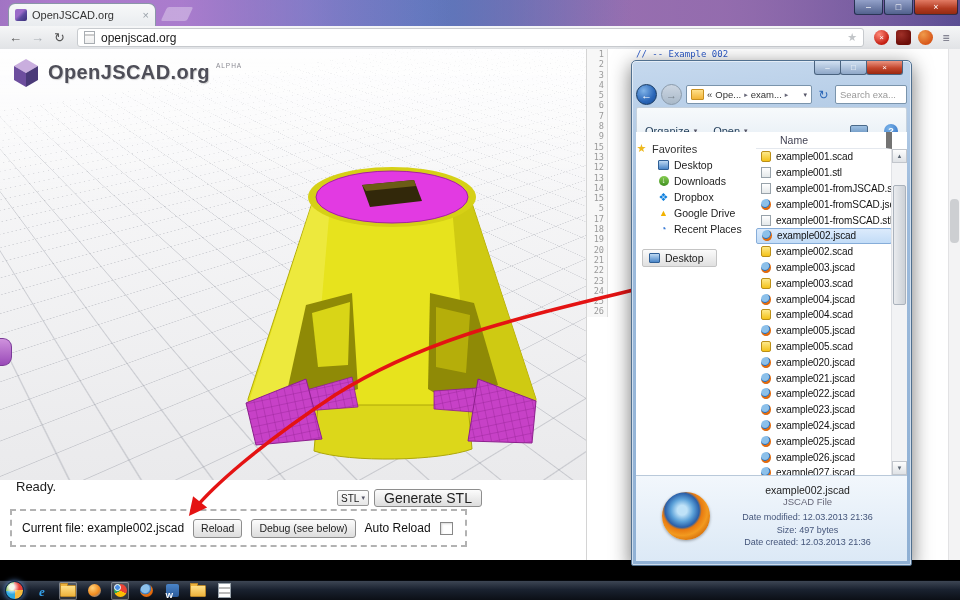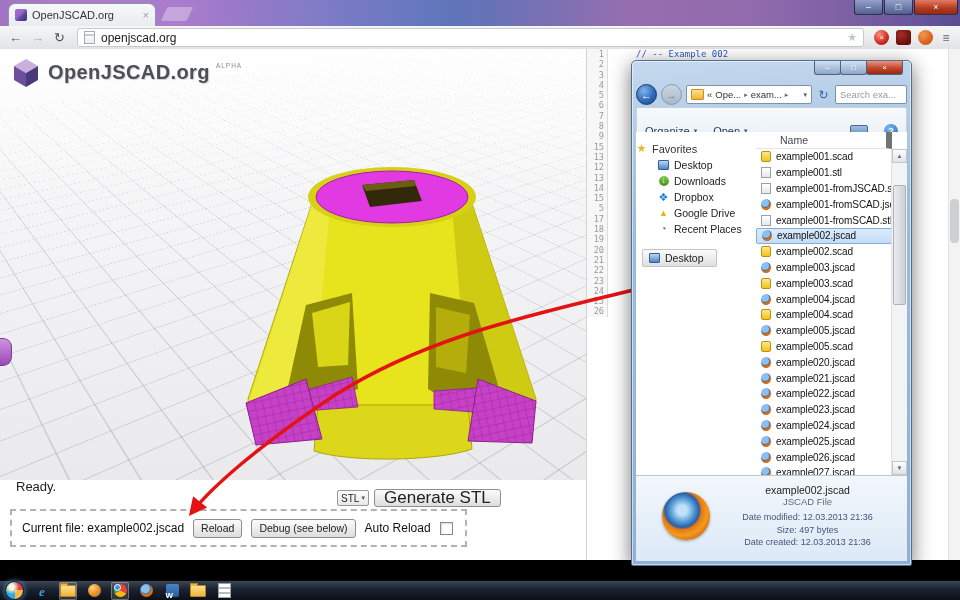--- a/index.html
+++ b/index.html
@@ -83,21 +83,21 @@
   .ed-thumb{position:absolute;left:1px;right:1px;top:150px;height:44px;background:#cdcfd2;border-radius:4px;}
 
   
   .status{position:absolute;left:16px;top:430px;font-size:13px;color:#222;}
   .stl-select{position:absolute;left:337px;top:441px;width:32px;height:16px;box-sizing:border-box;
     border:1px solid #979797;border-radius:2px;background:linear-gradient(#fefefe,#e6e6e6);
     display:flex;align-items:center;justify-content:space-between;padding:0 3px;font-size:10px;color:#222;}
   .dd{font-size:7px;color:#556;}
   .btn{background:linear-gradient(#fcfcfc,#dddddd);border:1px solid #8e8e8e;border-radius:3px;color:#222;}
   .gen{position:absolute;left:374px;top:440px;height:18px;box-sizing:border-box;padding:0 9px;
-    display:flex;align-items:center;font-size:17px;}
+    display:flex;align-items:center;font-size:14px;}
   .curfile{position:absolute;left:10px;top:460px;width:457px;height:38px;box-sizing:border-box;
     border:2px dashed #b2b2b2;background:#fff;display:flex;align-items:center;gap:9px;padding:0 10px;}
   .cf-text{font-size:12px;color:#111;white-space:nowrap;}
   .btn.sm{height:17px;padding:0 7px;font-size:10.5px;display:flex;align-items:center;white-space:nowrap;}
   .ar-label{font-size:12px;color:#111;white-space:nowrap;}
   .checkbox{width:11px;height:11px;border:1px solid #888;background:#fff;
     box-shadow:inset 1px 1px 2px rgba(0,0,0,.15);flex:0 0 auto;}
 
   
   #arrow{position:absolute;left:0;top:0;z-index:30;pointer-events:none;}

